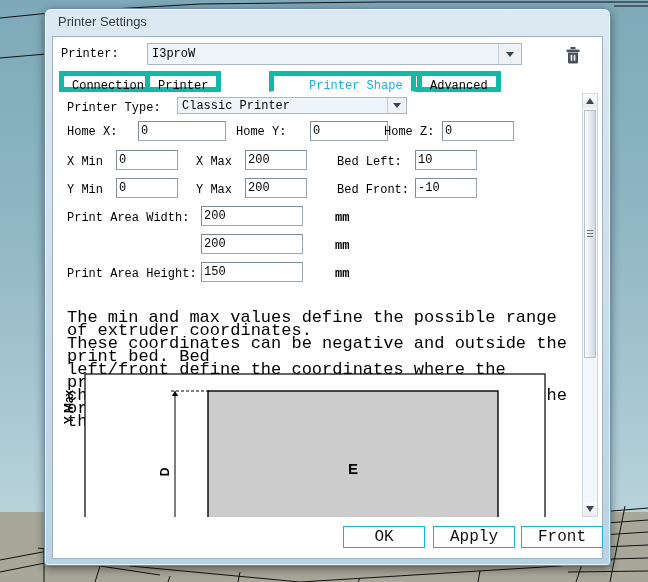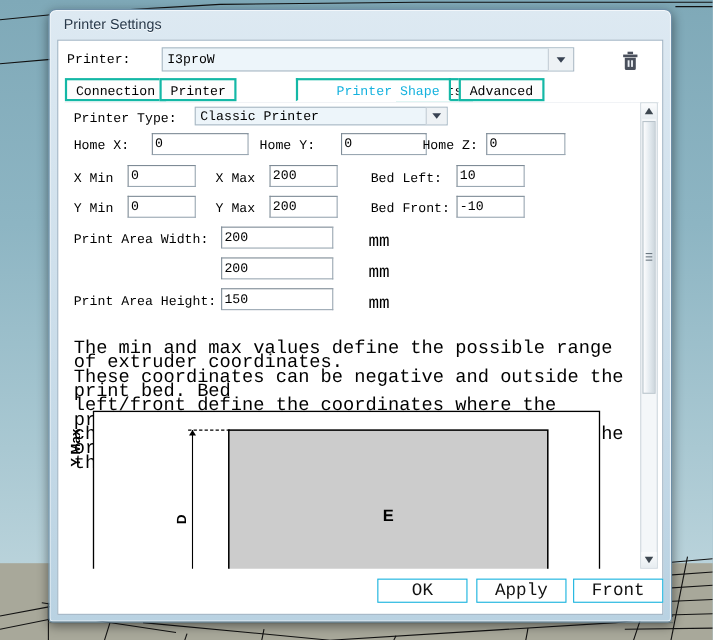--- a/index.html
+++ b/index.html
@@ -84,21 +84,21 @@
   .tabbar{
     position:absolute;left:6px;top:34px;width:540px;height:22px;
     border-bottom:1px solid #bdc8d2;
   }
   .tab{
     position:absolute;top:0;height:21px;line-height:21px;
     padding:0 8px;
     font-family:"Liberation Mono","DejaVu Sans Mono",monospace;
     font-size:12px;color:#000;
     background:#fdfdfd;
-    border:2px solid #14b8a6;
+    border:5px solid #14b8a6;
     box-sizing:border-box;
     cursor:pointer;
     white-space:nowrap;
   }
   .tab.active{
     color:#15b2de;
     background:#ffffff;
     border-bottom:1px solid #ffffff;
     z-index:3;
     padding-left:35px;
@@ -124,21 +124,21 @@
     box-sizing:border-box;
     font-family:"Liberation Mono","DejaVu Sans Mono",monospace;
     font-size:12px;color:#000;
     padding:0 2px;
     line-height:18px;
     outline:none;
   }
   .unit{
     position:absolute;
     font-family:"Liberation Mono","DejaVu Sans Mono",monospace;
-    font-size:16px;color:#000;
+    font-size:12px;color:#000;font-weight:bold;
   }
   .desc{
     position:absolute;left:8px;top:218px;width:500px;
     font-family:"Liberation Mono","DejaVu Sans Mono",monospace;
     font-size:17px;color:#000;line-height:13px;
     white-space:pre-line;
   }
 
   
   .diagram{position:absolute;left:4px;top:278px;width:510px;height:190px;}

